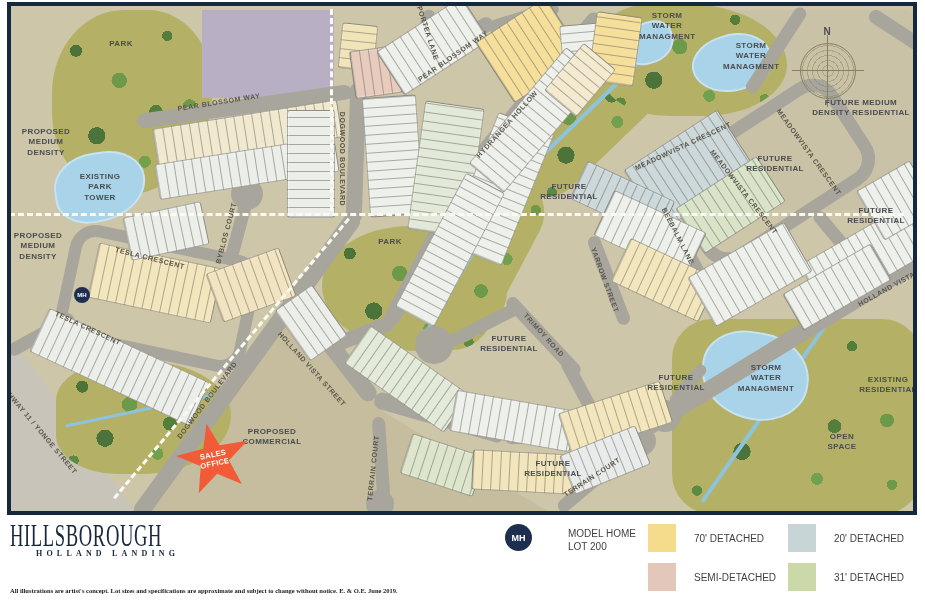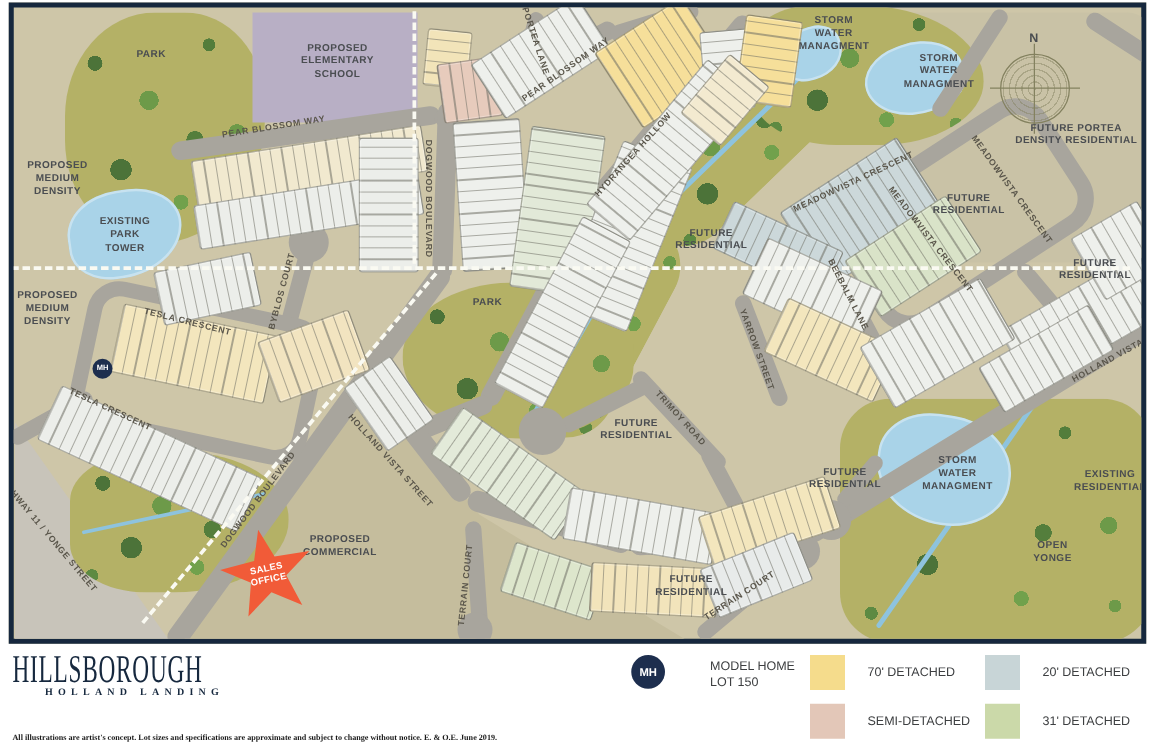--- a/index.html
+++ b/index.html
@@ -191,56 +191,55 @@
    <div class="abs st" style="left:308px;top:365px;transform:translate(-50%,-50%) rotate(48deg);">HOLLAND VISTA STREET</div>
    <div class="abs st" style="left:888px;top:282px;transform:translate(-50%,-50%) rotate(-29deg);">HOLLAND VISTA ST</div>
    <div class="abs st" style="left:601px;top:276px;transform:translate(-50%,-50%) rotate(70deg);">YARROW STREET</div>
    <div class="abs st" style="left:674px;top:232px;transform:translate(-50%,-50%) rotate(63deg);">BEEBALM LANE</div>
    <div class="abs st" style="left:540px;top:331px;transform:translate(-50%,-50%) rotate(48deg);">TRIMOY ROAD</div>
    <div class="abs st" style="left:369px;top:464px;transform:translate(-50%,-50%) rotate(-84deg);">TERRAIN COURT</div>
    <div class="abs st" style="left:588px;top:473px;transform:translate(-50%,-50%) rotate(-33deg);">TERRAIN COURT</div>
    <div class="abs st" style="left:34px;top:424px;transform:translate(-50%,-50%) rotate(50deg);">HIGHWAY 11 / YONGE STREET</div>
 
    <div class="abs rg" style="left:117px;top:40px;width:40px;transform:translate(-50%,-50%);">PARK</div>
-   <div class="abs rg" style="left:266px;top:45px;width:80px;transform:translate(-50%,-50%);">PROPOSED ELEMENTARY SCHOOL</div>
    <div class="abs rg" style="left:42px;top:139px;width:62px;transform:translate(-50%,-50%);">PROPOSED MEDIUM DENSITY</div>
    <div class="abs rg" style="left:96px;top:184px;width:50px;transform:translate(-50%,-50%);">EXISTING PARK TOWER</div>
    <div class="abs rg" style="left:34px;top:243px;width:62px;transform:translate(-50%,-50%);">PROPOSED MEDIUM DENSITY</div>
    <div class="abs rg" style="left:663px;top:23px;width:56px;transform:translate(-50%,-50%);">STORM WATER MANAGMENT</div>
    <div class="abs rg" style="left:747px;top:53px;width:56px;transform:translate(-50%,-50%);">STORM WATER MANAGMENT</div>
-   <div class="abs rg" style="left:857px;top:104px;width:105px;transform:translate(-50%,-50%);">FUTURE PORTEA DENSITY RESIDENTIAL</div>
+   <div class="abs rg" style="left:857px;top:104px;width:105px;transform:translate(-50%,-50%);">FUTURE MEDIUM DENSITY RESIDENTIAL</div>
    <div class="abs rg" style="left:771px;top:160px;width:62px;transform:translate(-50%,-50%);">FUTURE RESIDENTIAL</div>
    <div class="abs rg" style="left:872px;top:212px;width:62px;transform:translate(-50%,-50%);">FUTURE RESIDENTIAL</div>
    <div class="abs rg" style="left:565px;top:188px;width:62px;transform:translate(-50%,-50%);">FUTURE RESIDENTIAL</div>
    <div class="abs rg" style="left:386px;top:238px;width:40px;transform:translate(-50%,-50%);">PARK</div>
    <div class="abs rg" style="left:505px;top:340px;width:62px;transform:translate(-50%,-50%);">FUTURE RESIDENTIAL</div>
    <div class="abs rg" style="left:672px;top:379px;width:62px;transform:translate(-50%,-50%);">FUTURE RESIDENTIAL</div>
    <div class="abs rg" style="left:549px;top:465px;width:62px;transform:translate(-50%,-50%);">FUTURE RESIDENTIAL</div>
    <div class="abs rg" style="left:762px;top:375px;width:62px;transform:translate(-50%,-50%);">STORM WATER MANAGMENT</div>
    <div class="abs rg" style="left:884px;top:381px;width:62px;transform:translate(-50%,-50%);">EXISTING RESIDENTIAL</div>
-   <div class="abs rg" style="left:838px;top:438px;width:40px;transform:translate(-50%,-50%);">OPEN YONGE</div>
+   <div class="abs rg" style="left:838px;top:438px;width:40px;transform:translate(-50%,-50%);">OPEN SPACE</div>
    <div class="abs rg" style="left:268px;top:433px;width:90px;transform:translate(-50%,-50%);">PROPOSED COMMERCIAL</div>
 
    <div class="abs star" style="left:172px;top:419px;">
      <span>SALES OFFICE</span>
    </div>
 
    <div class="abs mh-map" style="left:70px;top:283px;">MH</div>
 
   </div>
  </div>
 
  <div>
    <div class="abs logo-title" style="left:10px;top:518px;">HILLSBOROUGH</div>
    <div class="abs logo-sub" style="left:36px;top:549px;">HOLLAND LANDING</div>
 
    <div class="abs mh-big" style="left:505px;top:524px;">MH</div>
    <div class="abs leg-txt" style="left:568px;top:527px;">
      <div>MODEL HOME</div>
-     <div>LOT 150</div>
+     <div>LOT 200</div>
    </div>
 
    <div class="abs swatch" style="left:648px;top:524px;background:#f5dc8c;"></div>
    <div class="abs leg-txt" style="left:694px;top:532px;">70' DETACHED</div>
    <div class="abs swatch" style="left:788px;top:524px;background:#c8d5d7;"></div>
    <div class="abs leg-txt" style="left:834px;top:532px;">20' DETACHED</div>
    <div class="abs swatch" style="left:648px;top:563px;background:#e3c7b8;"></div>
    <div class="abs leg-txt" style="left:694px;top:571px;">SEMI-DETACHED</div>
    <div class="abs swatch" style="left:788px;top:563px;background:#cbd9a9;"></div>
    <div class="abs leg-txt" style="left:834px;top:571px;">31' DETACHED</div>

